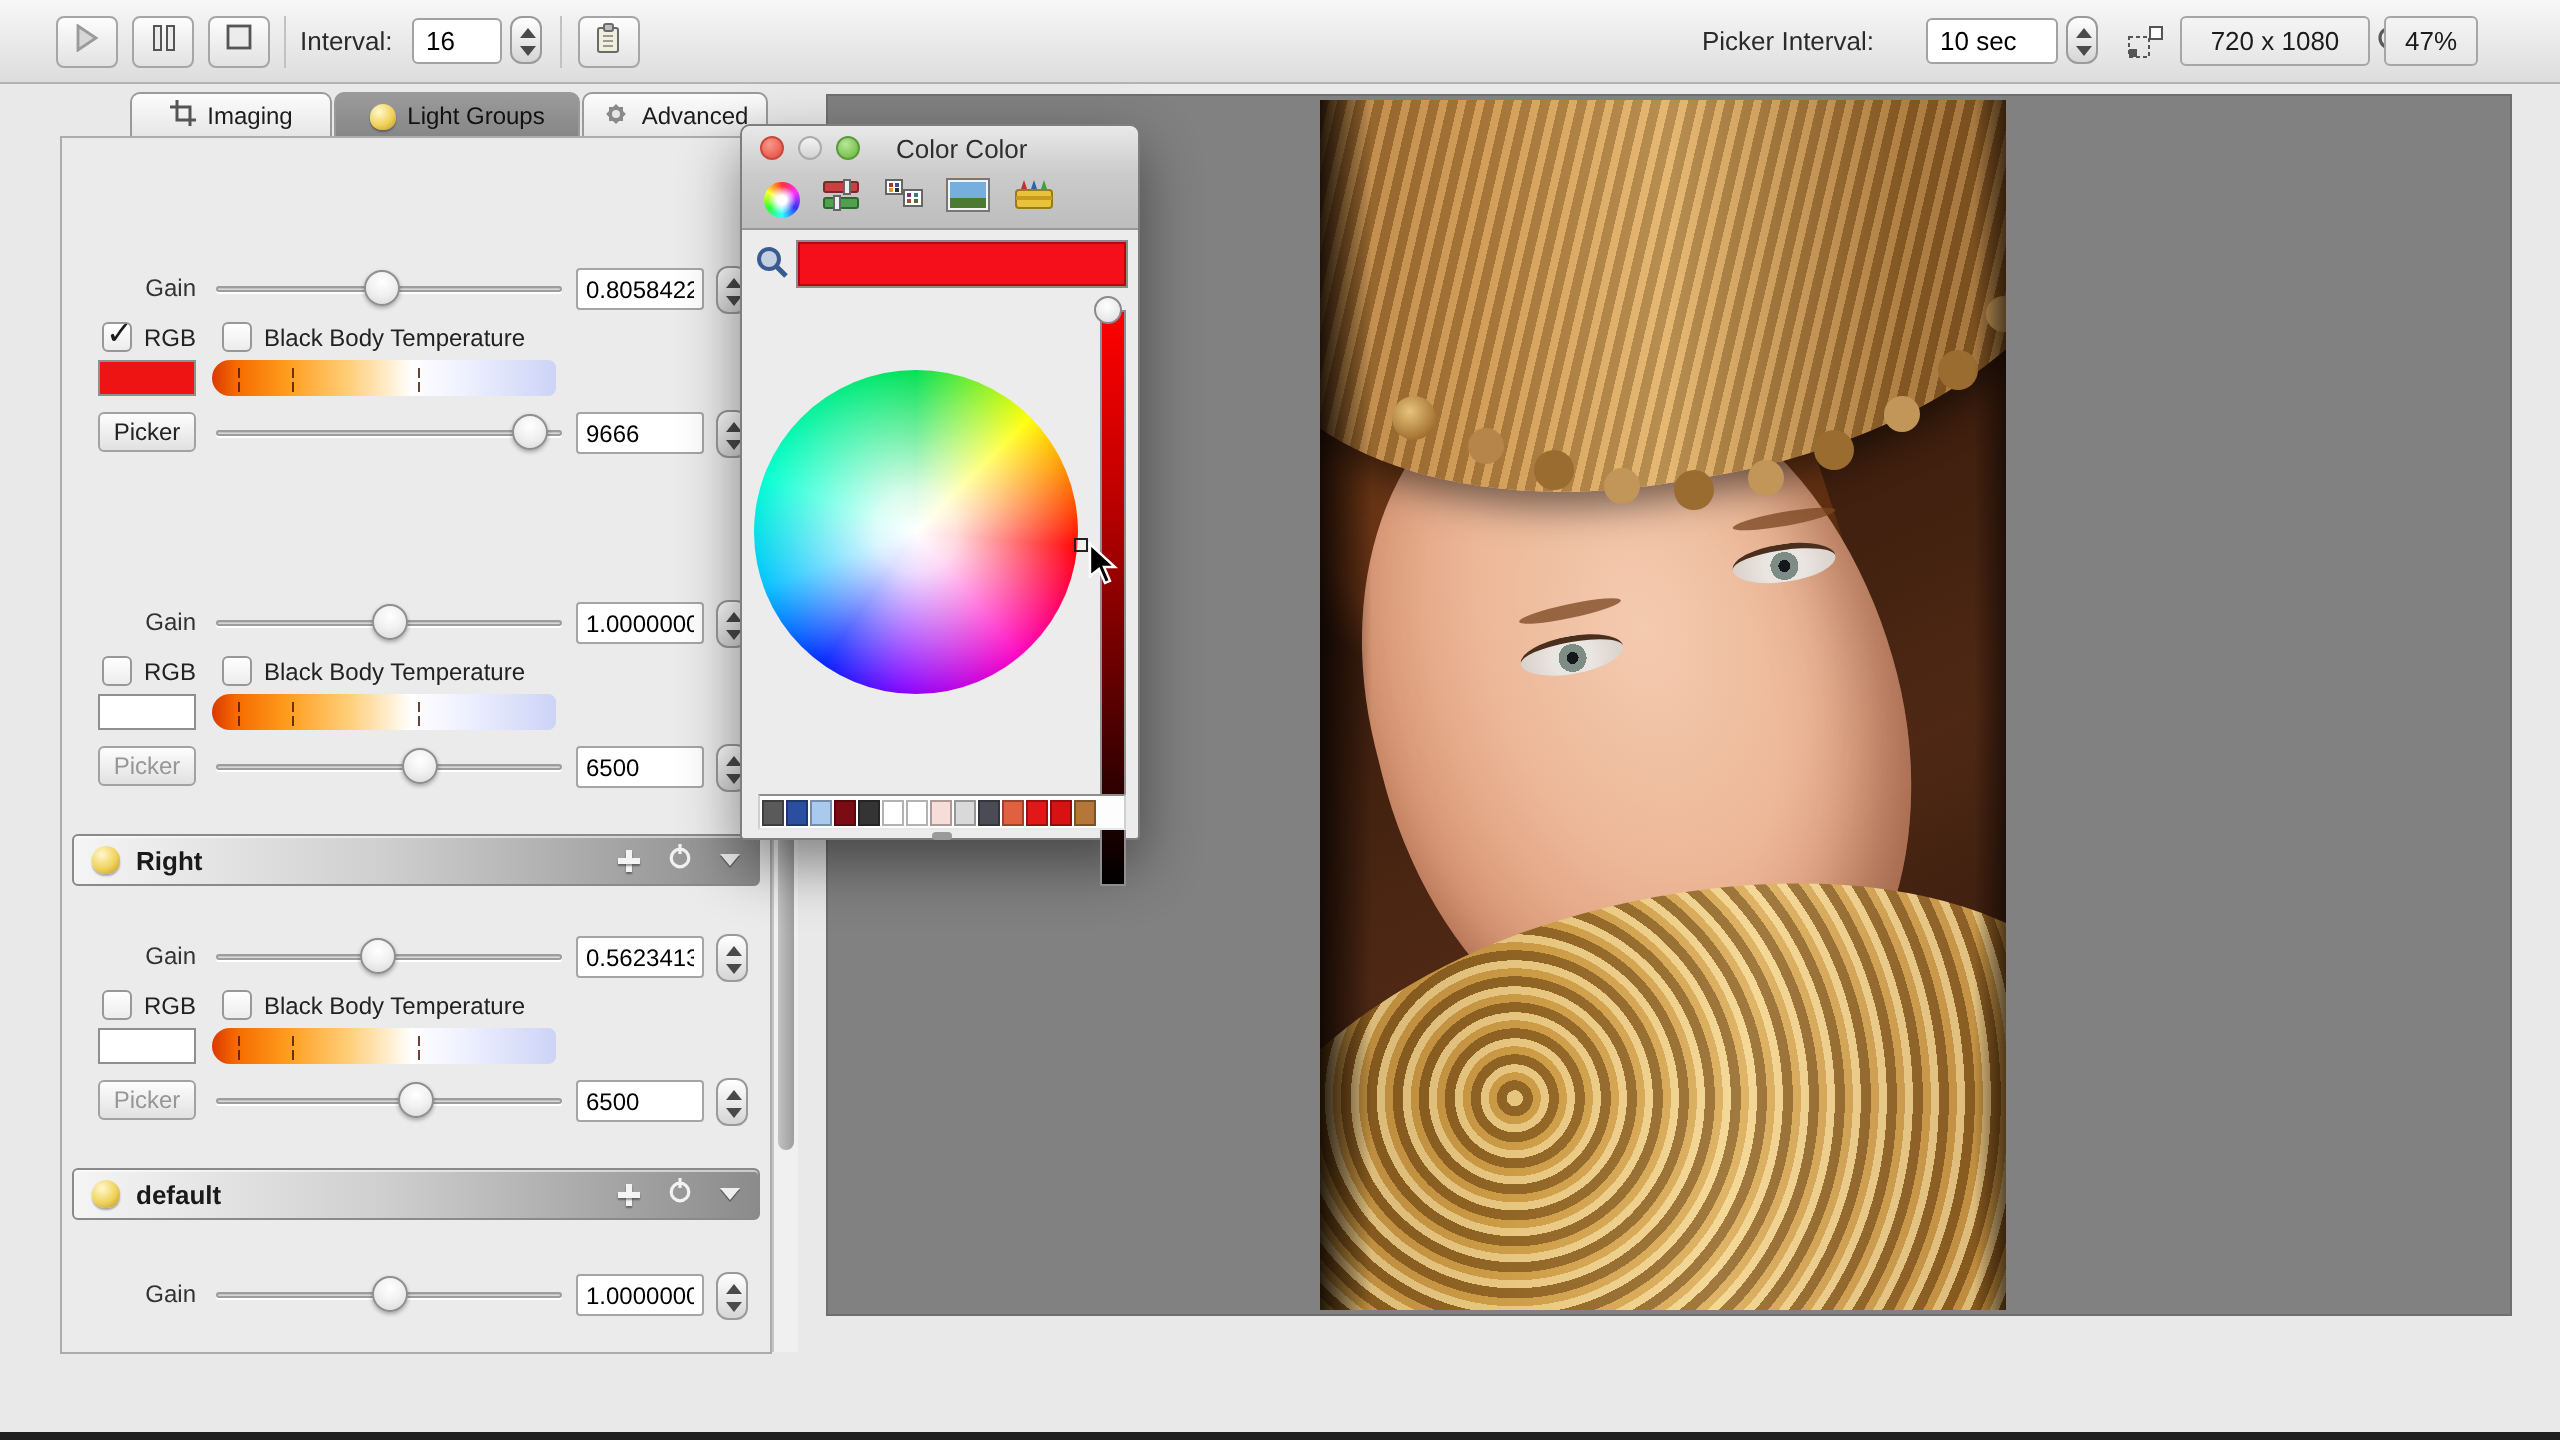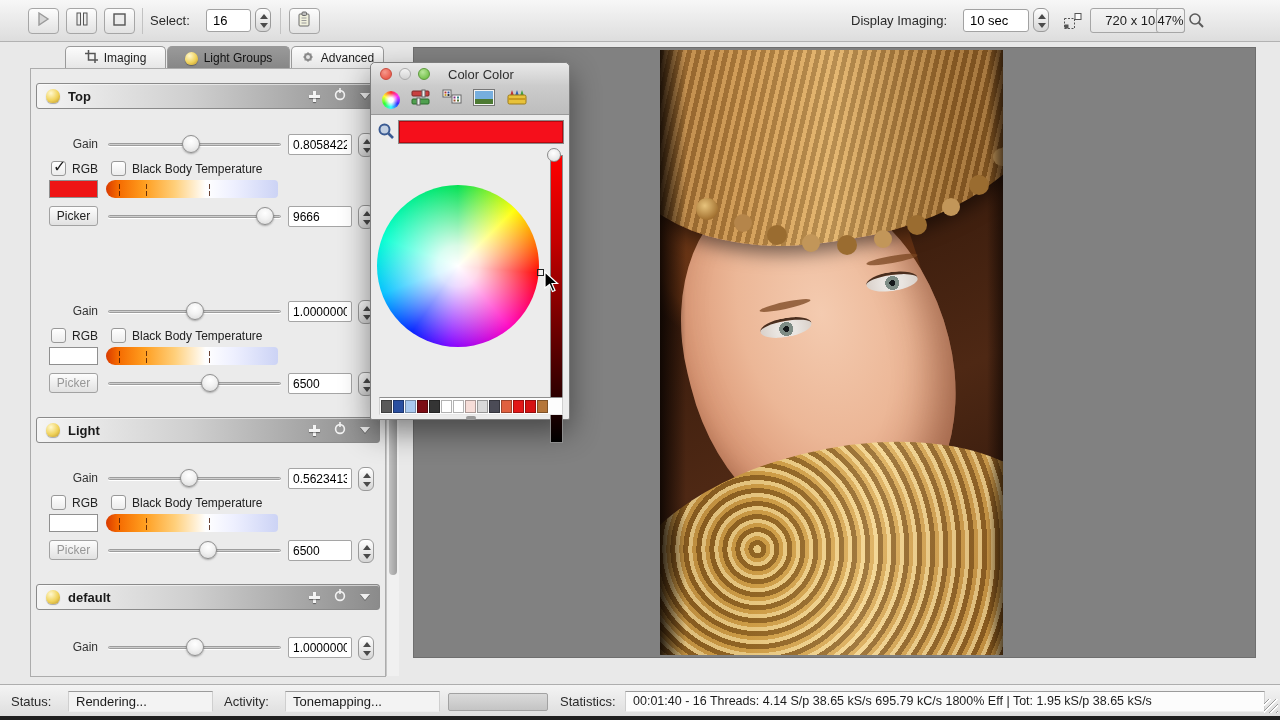--- a/index.html
+++ b/index.html
@@ -175,54 +175,54 @@
       </span>
     </div>
     <div class="tbtn" style="left:104px">
       <span>
         <svg width="13" height="13">
             <rect x="1" y="1" width="11" height="11" fill="#ececec" stroke="#555" stroke-width="1.4"></rect>
           </svg>
       </span>
     </div>
     <div class="tsep" style="left:142px"></div>
-    <span class="tlabel" style="left:150px">Select:</span>
+    <span class="tlabel" style="left:150px">Interval:</span>
     <input class="tinput" style="left: 206px; width: 45px;" value="16">
     <div class="stepper" style="left:255px; top:8px"></div>
     <div class="tsep" style="left:280px"></div>
     <div class="tbtn" style="left:289px">
       <span>
         <svg width="15" height="16">
           <rect x="2" y="3" width="10" height="12" rx="1" fill="#efefdc" stroke="#6a6a6a"></rect>
           <rect x="5" y="1" width="4.5" height="3.5" rx="1" fill="#bdbdbd" stroke="#6a6a6a"></rect>
           <line x1="4.5" y1="7" x2="9.5" y2="7" stroke="#9a9a9a"></line>
           <line x1="4.5" y1="9.5" x2="9.5" y2="9.5" stroke="#9a9a9a"></line>
           <line x1="4.5" y1="12" x2="9.5" y2="12" stroke="#9a9a9a"></line>
         </svg>
       </span>
     </div>
 
-    <span class="tlabel" style="left:851px">Display Imaging:</span>
+    <span class="tlabel" style="left:851px">Picker Interval:</span>
     <input class="tinput" style="left: 963px; width: 66px;" value="10 sec">
     <div class="stepper" style="left:1033px; top:8px"></div>
     <span style="position:absolute; left:1063px; top:12px">
       <svg width="20" height="18">
         <rect x="1.5" y="6.5" width="10" height="10" fill="none" stroke="#555" stroke-dasharray="2 1.5"></rect>
         <rect x="12" y="1.5" width="6" height="6" fill="#fcfcfc" stroke="#555"></rect>
         <rect x="1.5" y="12.5" width="4" height="4" fill="#555"></rect>
       </svg>
     </span>
     <div class="tbox" style="left:1090px; width:95px">720 x 1080</div>
     <span style="position:absolute; left:1188px; top:12px">
       <svg width="17" height="17">
         <circle cx="7" cy="7" r="5" fill="none" stroke="#5a5a5a" stroke-width="1.6"></circle>
         <line x1="10.8" y1="10.8" x2="15" y2="15" stroke="#5a5a5a" stroke-width="2"></line>
       </svg>
     </span>
-    <div class="tbox" style="left:1156px; width:29px">47%</div>
+    <div class="tbox" style="left:1192px; width:47px">47%</div>
   </div>
 
   <div class="tab" style="left:65px; width:101px">
     <span>
       <svg width="13" height="13">
           <path d="M3.5 0v10h9.5 M0 3.5h10v9.5" fill="none" stroke="#555" stroke-width="1.5"></path>
         </svg>
     </span>
     <span>Imaging</span>
   </div>
@@ -237,34 +237,20 @@
         <rect x="3.5" y="3.5" width="7" height="7" fill="#8a8a8a" transform="rotate(45 7 7)"></rect>
         <circle cx="7" cy="7" r="2" fill="#e6e6e6"></circle>
       </svg>
     </span>
     <span>Advanced</span>
   </div>
 
   <div class="panel-content">
 
     <div class="group" style="top:14px; height:150px">
-      <div class="ghead">
-        <span class="bulb"></span>
-        <span class="gname">Top</span>
-        <span class="gctrls">
-          <span class="plusicon"></span>
-          <span>
-            <svg width="14" height="14">
-                <circle cx="7" cy="8" r="4.4" fill="none" stroke="#f2f2f2" stroke-width="1.6"></circle>
-                <line x1="7" y1="1" x2="7" y2="6" stroke="#f2f2f2" stroke-width="1.6"></line>
-              </svg>
-          </span>
-          <span class="chev"></span>
-        </span>
-      </div>
       <div class="row" style="top:50px; height:24px">
         <span class="rlabel" style="left:7px; width:55px; text-align:right">Gain</span>
         <div class="slider" style="left:72px; width:173px">
           <div class="sl-track"></div>
           <div class="sl-thumb" style="left: 48%;"></div>
         </div>
         <input class="vbox" style="left: 252px;" value="0.8058422">
         <div class="stepper rstep" style="left:322px"></div>
       </div>
       <div class="row" style="top:78px; height:16px">
@@ -329,21 +315,21 @@
           <div class="sl-thumb" style="left: 59%;"></div>
         </div>
         <input class="vbox" style="left: 252px;" value="6500">
         <div class="stepper rstep" style="left:322px"></div>
       </div>
     </div>
 
     <div class="group" style="top:348px; height:150px">
       <div class="ghead">
         <span class="bulb"></span>
-        <span class="gname">Light</span>
+        <span class="gname">Right</span>
         <span class="gctrls">
           <span class="plusicon"></span>
           <span>
             <svg width="14" height="14">
                 <circle cx="7" cy="8" r="4.4" fill="none" stroke="#f2f2f2" stroke-width="1.6"></circle>
                 <line x1="7" y1="1" x2="7" y2="6" stroke="#f2f2f2" stroke-width="1.6"></line>
               </svg>
           </span>
           <span class="chev"></span>
         </span>
@@ -509,25 +495,15 @@
         <div class="cswatch" style="background: rgb(181, 118, 58);"></div>
       </div>
     <div class="cd-drag"></div>
     <span class="cd-cursor">
       <svg width="16" height="22">
         <path d="M1,1 L1,17 L5.5,13.5 L8.5,20.5 L11,19.4 L8,12.5 L13.5,12.5 Z" fill="#000" stroke="#fff" stroke-width="1.2"></path>
       </svg>
     </span>
   </div>
 
-  <div class="statusbar">
-    <span class="slabel" style="left:11px">Status:</span>
-    <div class="sfield" style="left:68px; width:145px">Rendering...</div>
-    <span class="slabel" style="left:224px">Activity:</span>
-    <div class="sfield" style="left:285px; width:155px">Tonemapping...</div>
-    <div class="sprogress"></div>
-    <span class="slabel" style="left:560px">Statistics:</span>
-    <div class="sfield white" style="left:625px; width:640px; font-size:12.5px">00:01:40 - 16 Threads: 4.14 S/p 38.65 kS/s 695.79 kC/s 1800% Eff | Tot: 1.95 kS/p 38.65 kS/s</div>
-    <div class="grip"></div>
-  </div>
   <div class="bottomedge"></div>
 
 </div>
 
 </body></html>

